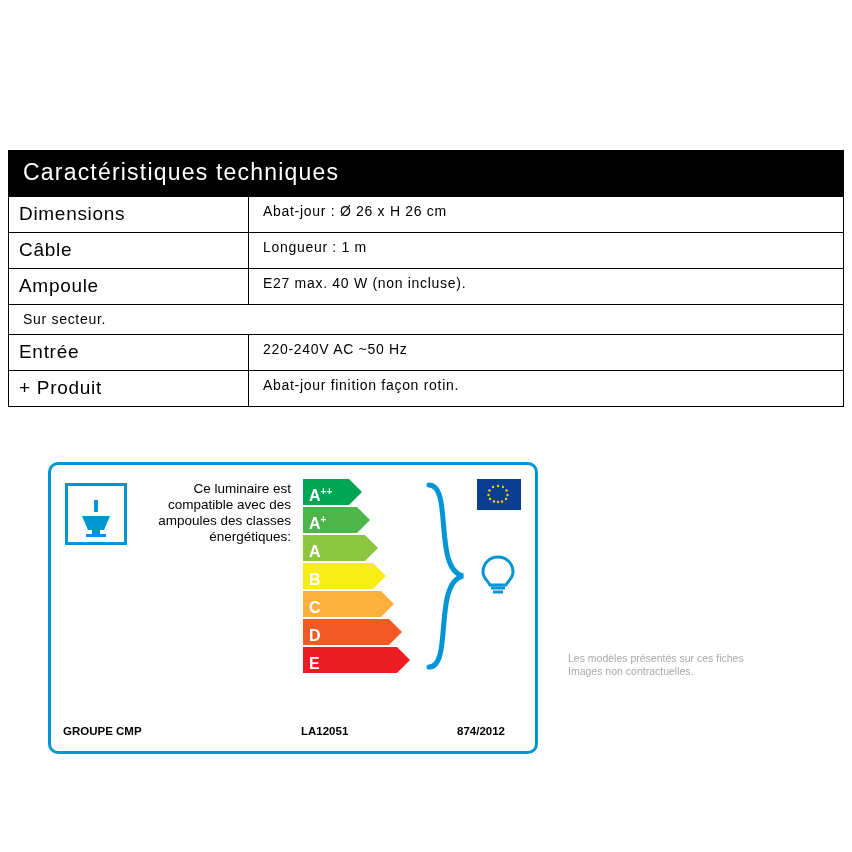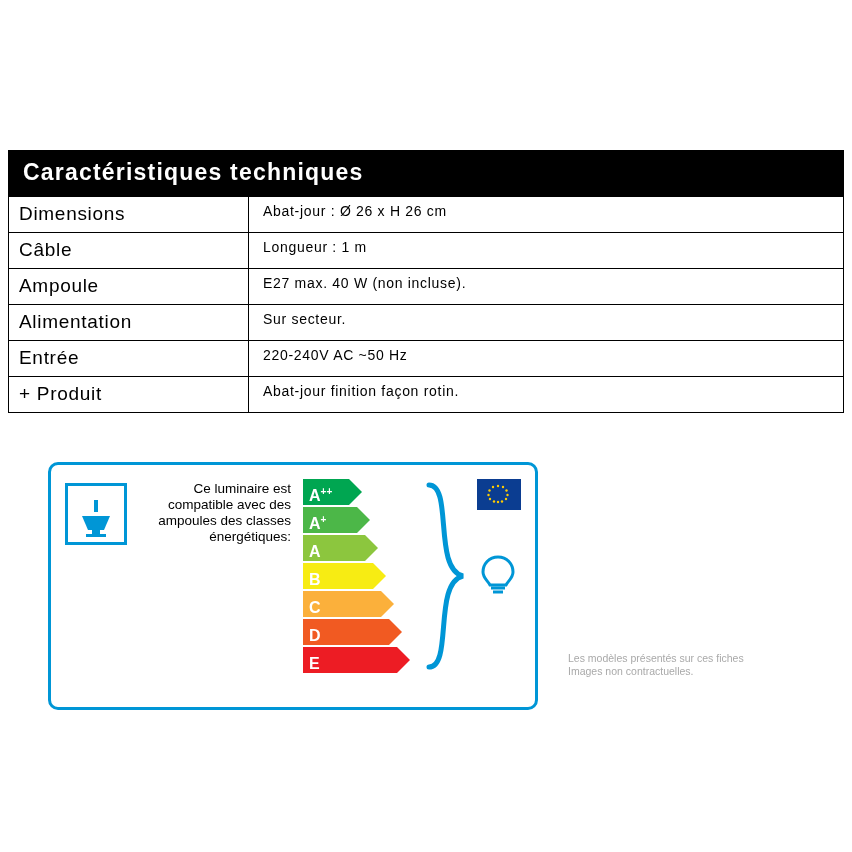--- a/index.html
+++ b/index.html
@@ -24,21 +24,21 @@
     width: 836px;
     border: 1px solid #000;
     box-sizing: border-box;
   }
   #specs-title {
     background: #000;
     color: #fff;
     font-size: 23px;
     letter-spacing: 1.2px;
     padding: 8px 28px 10px 14px;
-    font-weight: 700;
+    font-weight: 400;
   }
   .spec-row {
     display: flex;
     border-top: 1px solid #000;
     background: #fff;
   }
   .spec-row:first-of-type { border-top: none; }
   .spec-label {
     width: 240px;
     box-sizing: border-box;
@@ -54,21 +54,21 @@
     font-size: 14px;
     letter-spacing: 0.7px;
   }
 
   
   #energy-label {
     position: absolute;
     left: 48px;
     top: 462px;
     width: 490px;
-    height: 248px;
+    height: 292px;
     border: 3px solid #0096d6;
     border-radius: 10px;
     box-sizing: border-box;
     background: #fff;
   }
   #lamp-icon-box {
     position: absolute;
     left: 14px;
     top: 18px;
     width: 62px;
@@ -190,21 +190,20 @@
   </div>
   <div class="spec-row">
     <div class="spec-label">Câble</div>
     <div class="spec-value">Longueur : 1 m</div>
   </div>
   <div class="spec-row">
     <div class="spec-label">Ampoule</div>
     <div class="spec-value">E27 max. 40 W (non incluse).</div>
   </div>
   <div class="spec-row">
-    <div class="spec-label">Alimentation</div>
     <div class="spec-value">Sur secteur.</div>
   </div>
   <div class="spec-row">
     <div class="spec-label">Entrée</div>
     <div class="spec-value">220-240V AC ~50 Hz</div>
   </div>
   <div class="spec-row">
     <div class="spec-label">+ Produit</div>
     <div class="spec-value">Abat-jour finition façon rotin.</div>
   </div>
@@ -296,18 +295,23 @@
   </div>
 
   <div id="bulb">
     <svg width="46" height="46" viewBox="0 0 46 46" aria-hidden="true">
       <path d="M23 6 C 14 6, 8 13, 8 21 C 8 27, 13 30, 15 34 L31 34 C 33 30, 38 27, 38 21 C 38 13, 32 6, 23 6 Z" fill="none" stroke="#0096d6" stroke-width="3"></path>
       <line x1="16" y1="37" x2="30" y2="37" stroke="#0096d6" stroke-width="3"></line>
       <line x1="18" y1="41" x2="28" y2="41" stroke="#0096d6" stroke-width="3"></line>
     </svg>
   </div>
 
+  <div id="label-footer">
+    <span id="brand-name">GROUPE CMP</span>
+    <span id="model-code">LA12051</span>
+    <span id="reg-code">874/2012</span>
+  </div>
 </div>
 
 <div id="disclaimer">
   <div>Les modèles présentés sur ces fiches</div>
   <div>Images non contractuelles.</div>
 </div>
 
 </body></html>

